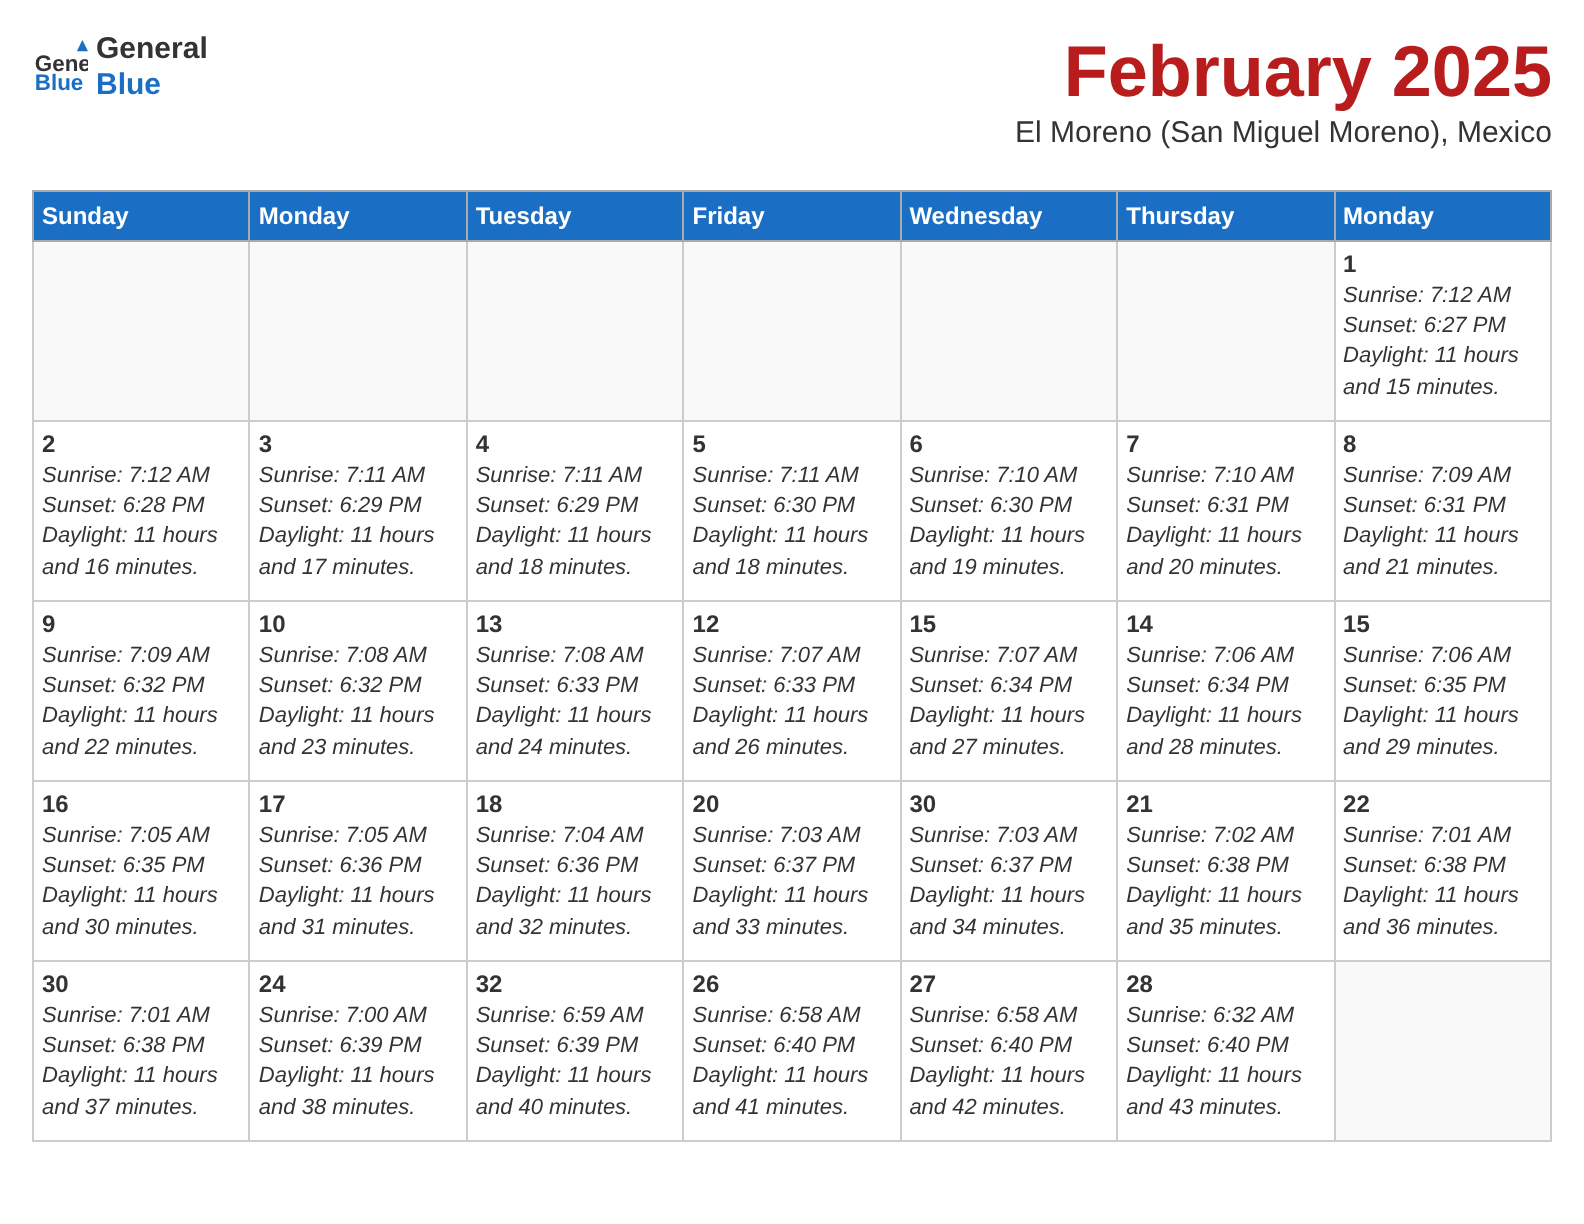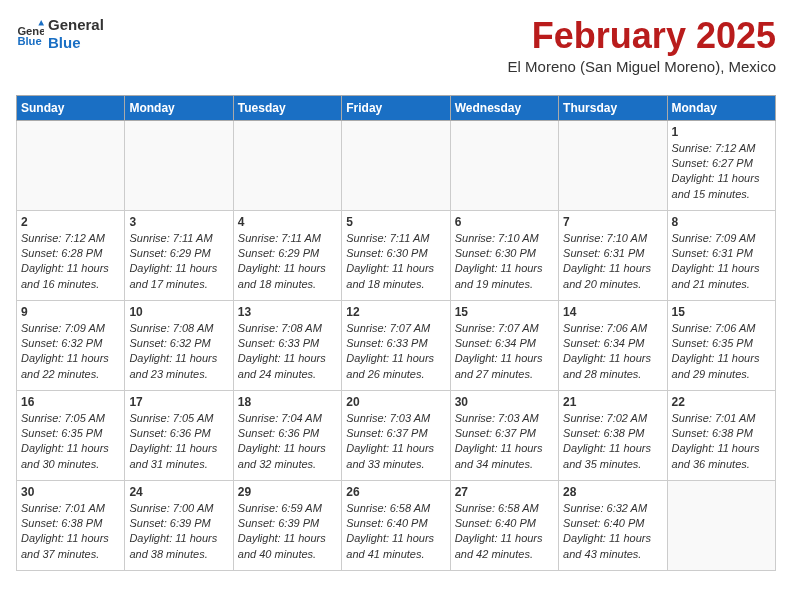--- a/index.html
+++ b/index.html
@@ -291,21 +291,21 @@
 and 37 minutes.</div>
         </td>
         <td>
           <span class="day-num">24</span>
           <div class="day-info" style="white-space: pre-line;">Sunrise: 7:00 AM
 Sunset: 6:39 PM
 Daylight: 11 hours
 and 38 minutes.</div>
         </td>
         <td>
-          <span class="day-num">29</span>
+          <span class="day-num">32</span>
           <div class="day-info" style="white-space: pre-line;">Sunrise: 6:59 AM
 Sunset: 6:39 PM
 Daylight: 11 hours
 and 40 minutes.</div>
         </td>
         <td>
           <span class="day-num">26</span>
           <div class="day-info" style="white-space: pre-line;">Sunrise: 6:58 AM
 Sunset: 6:40 PM
 Daylight: 11 hours

